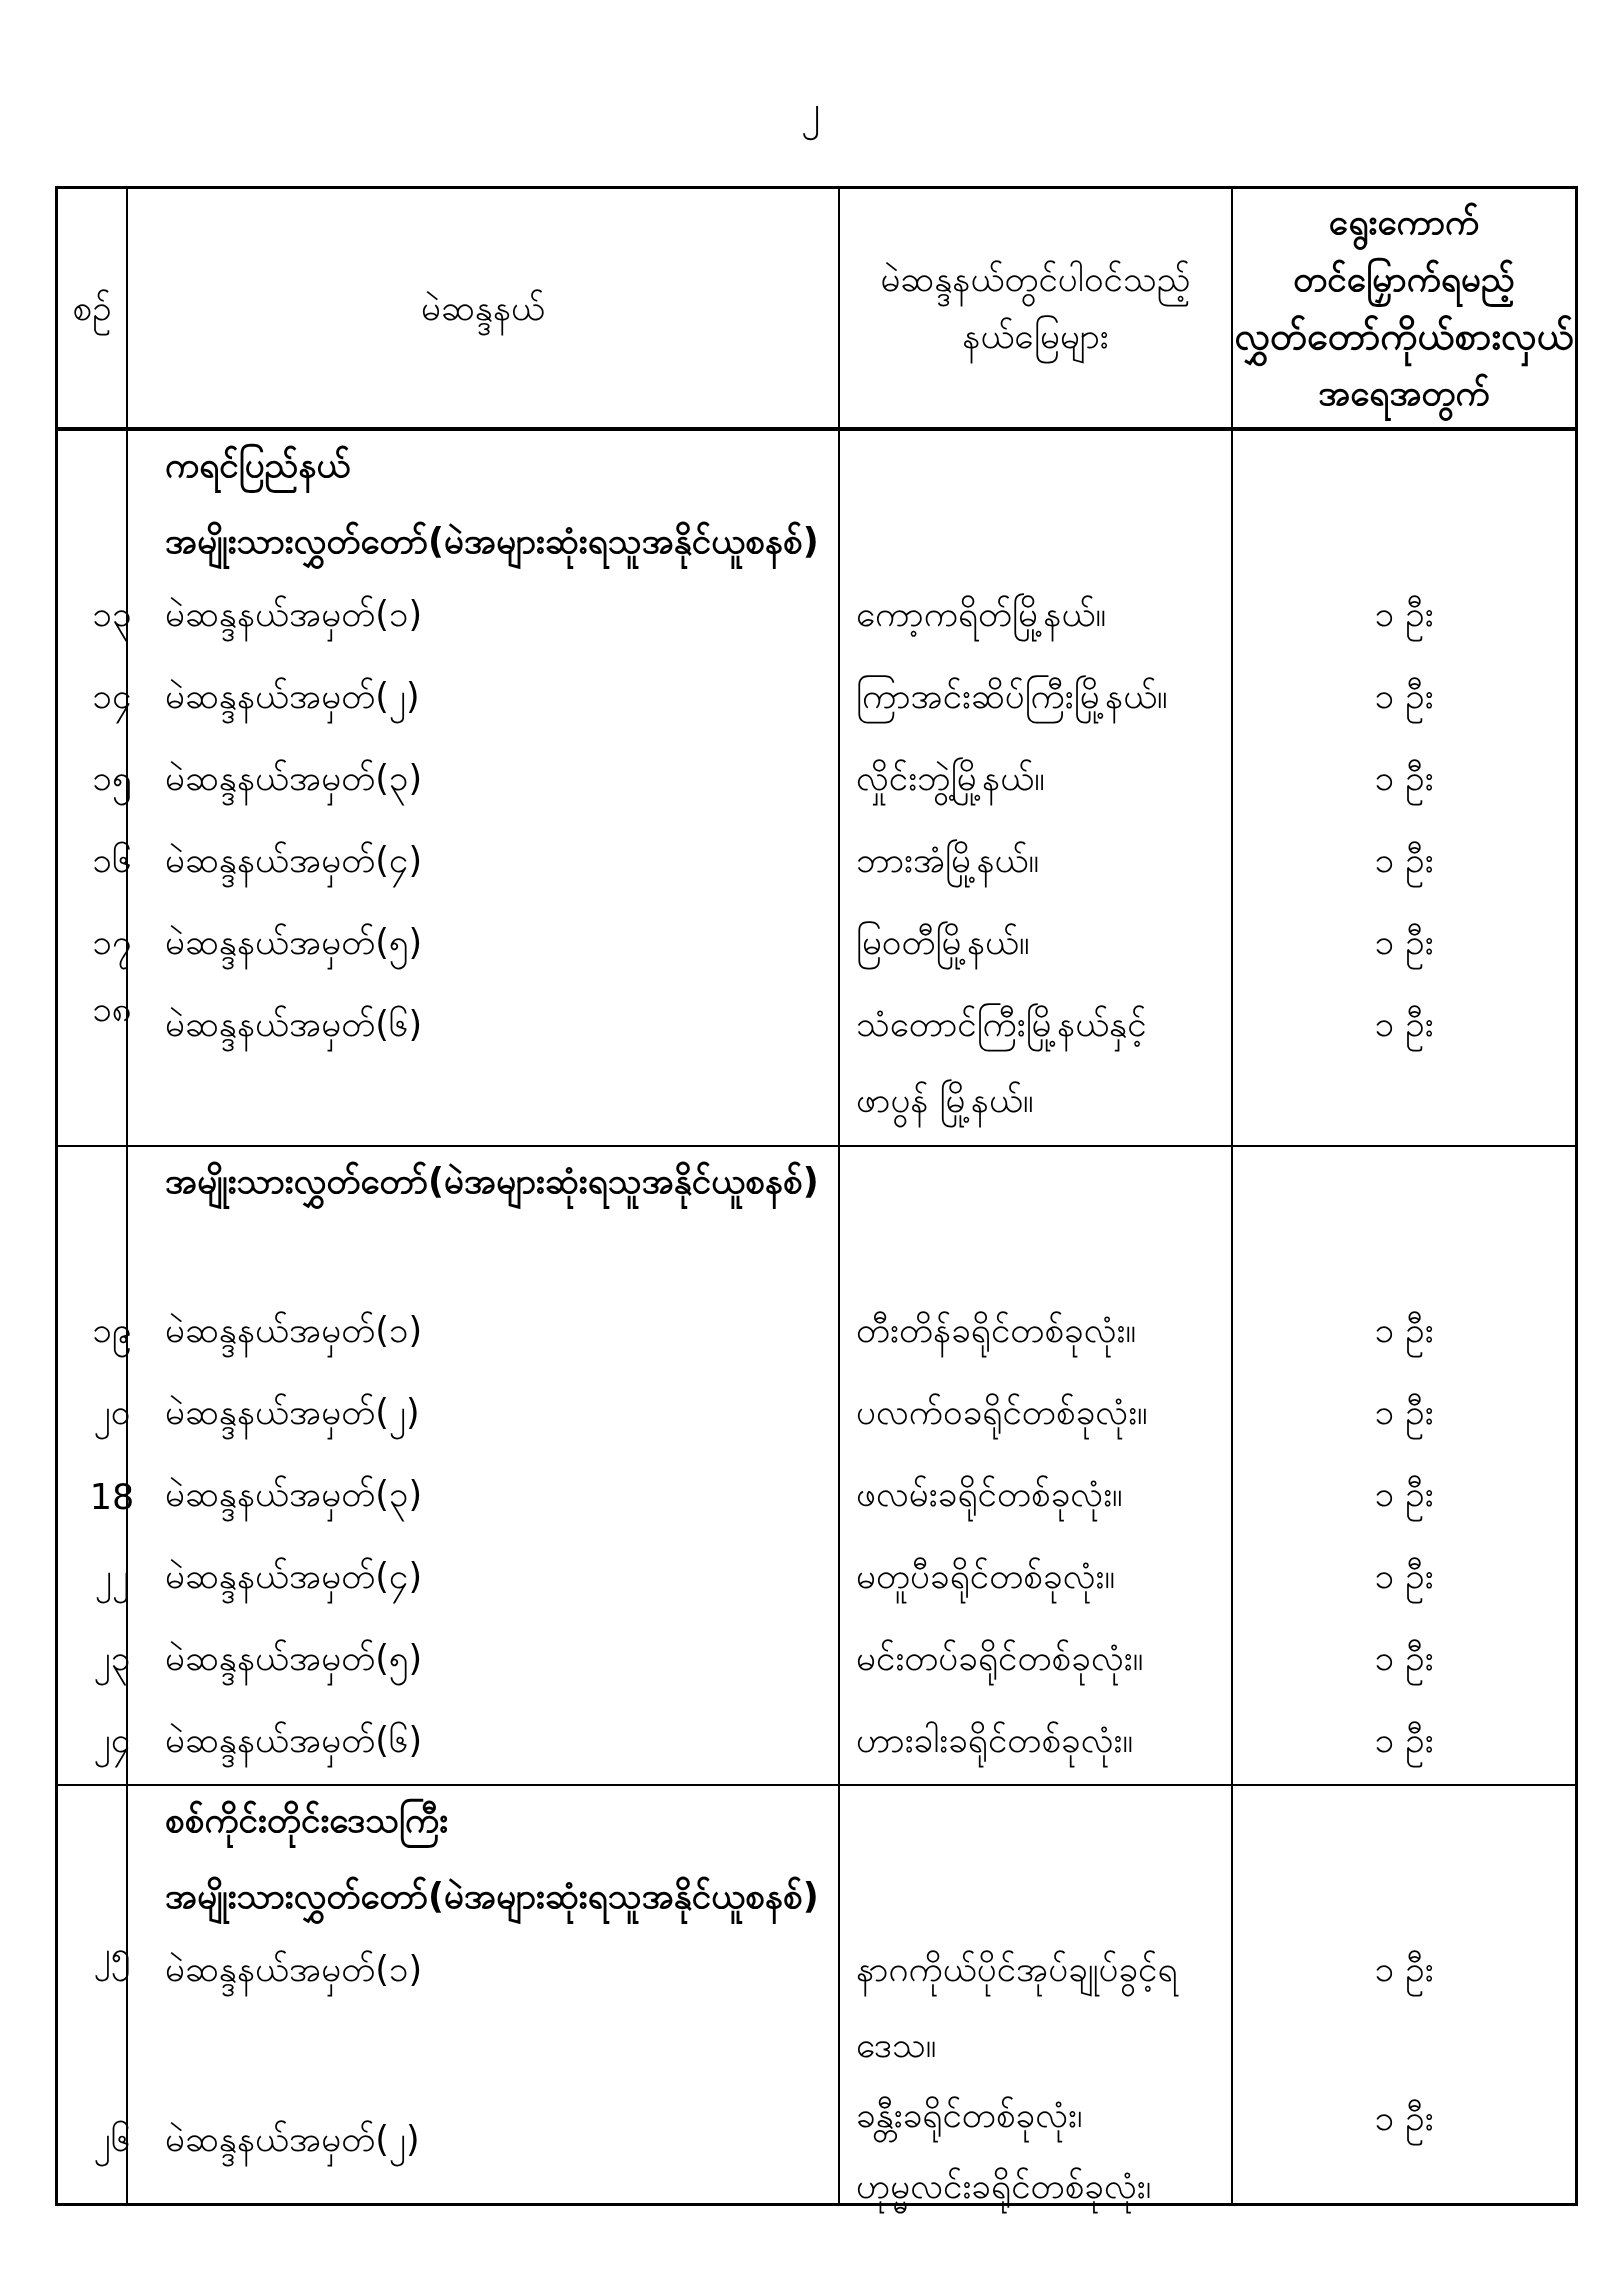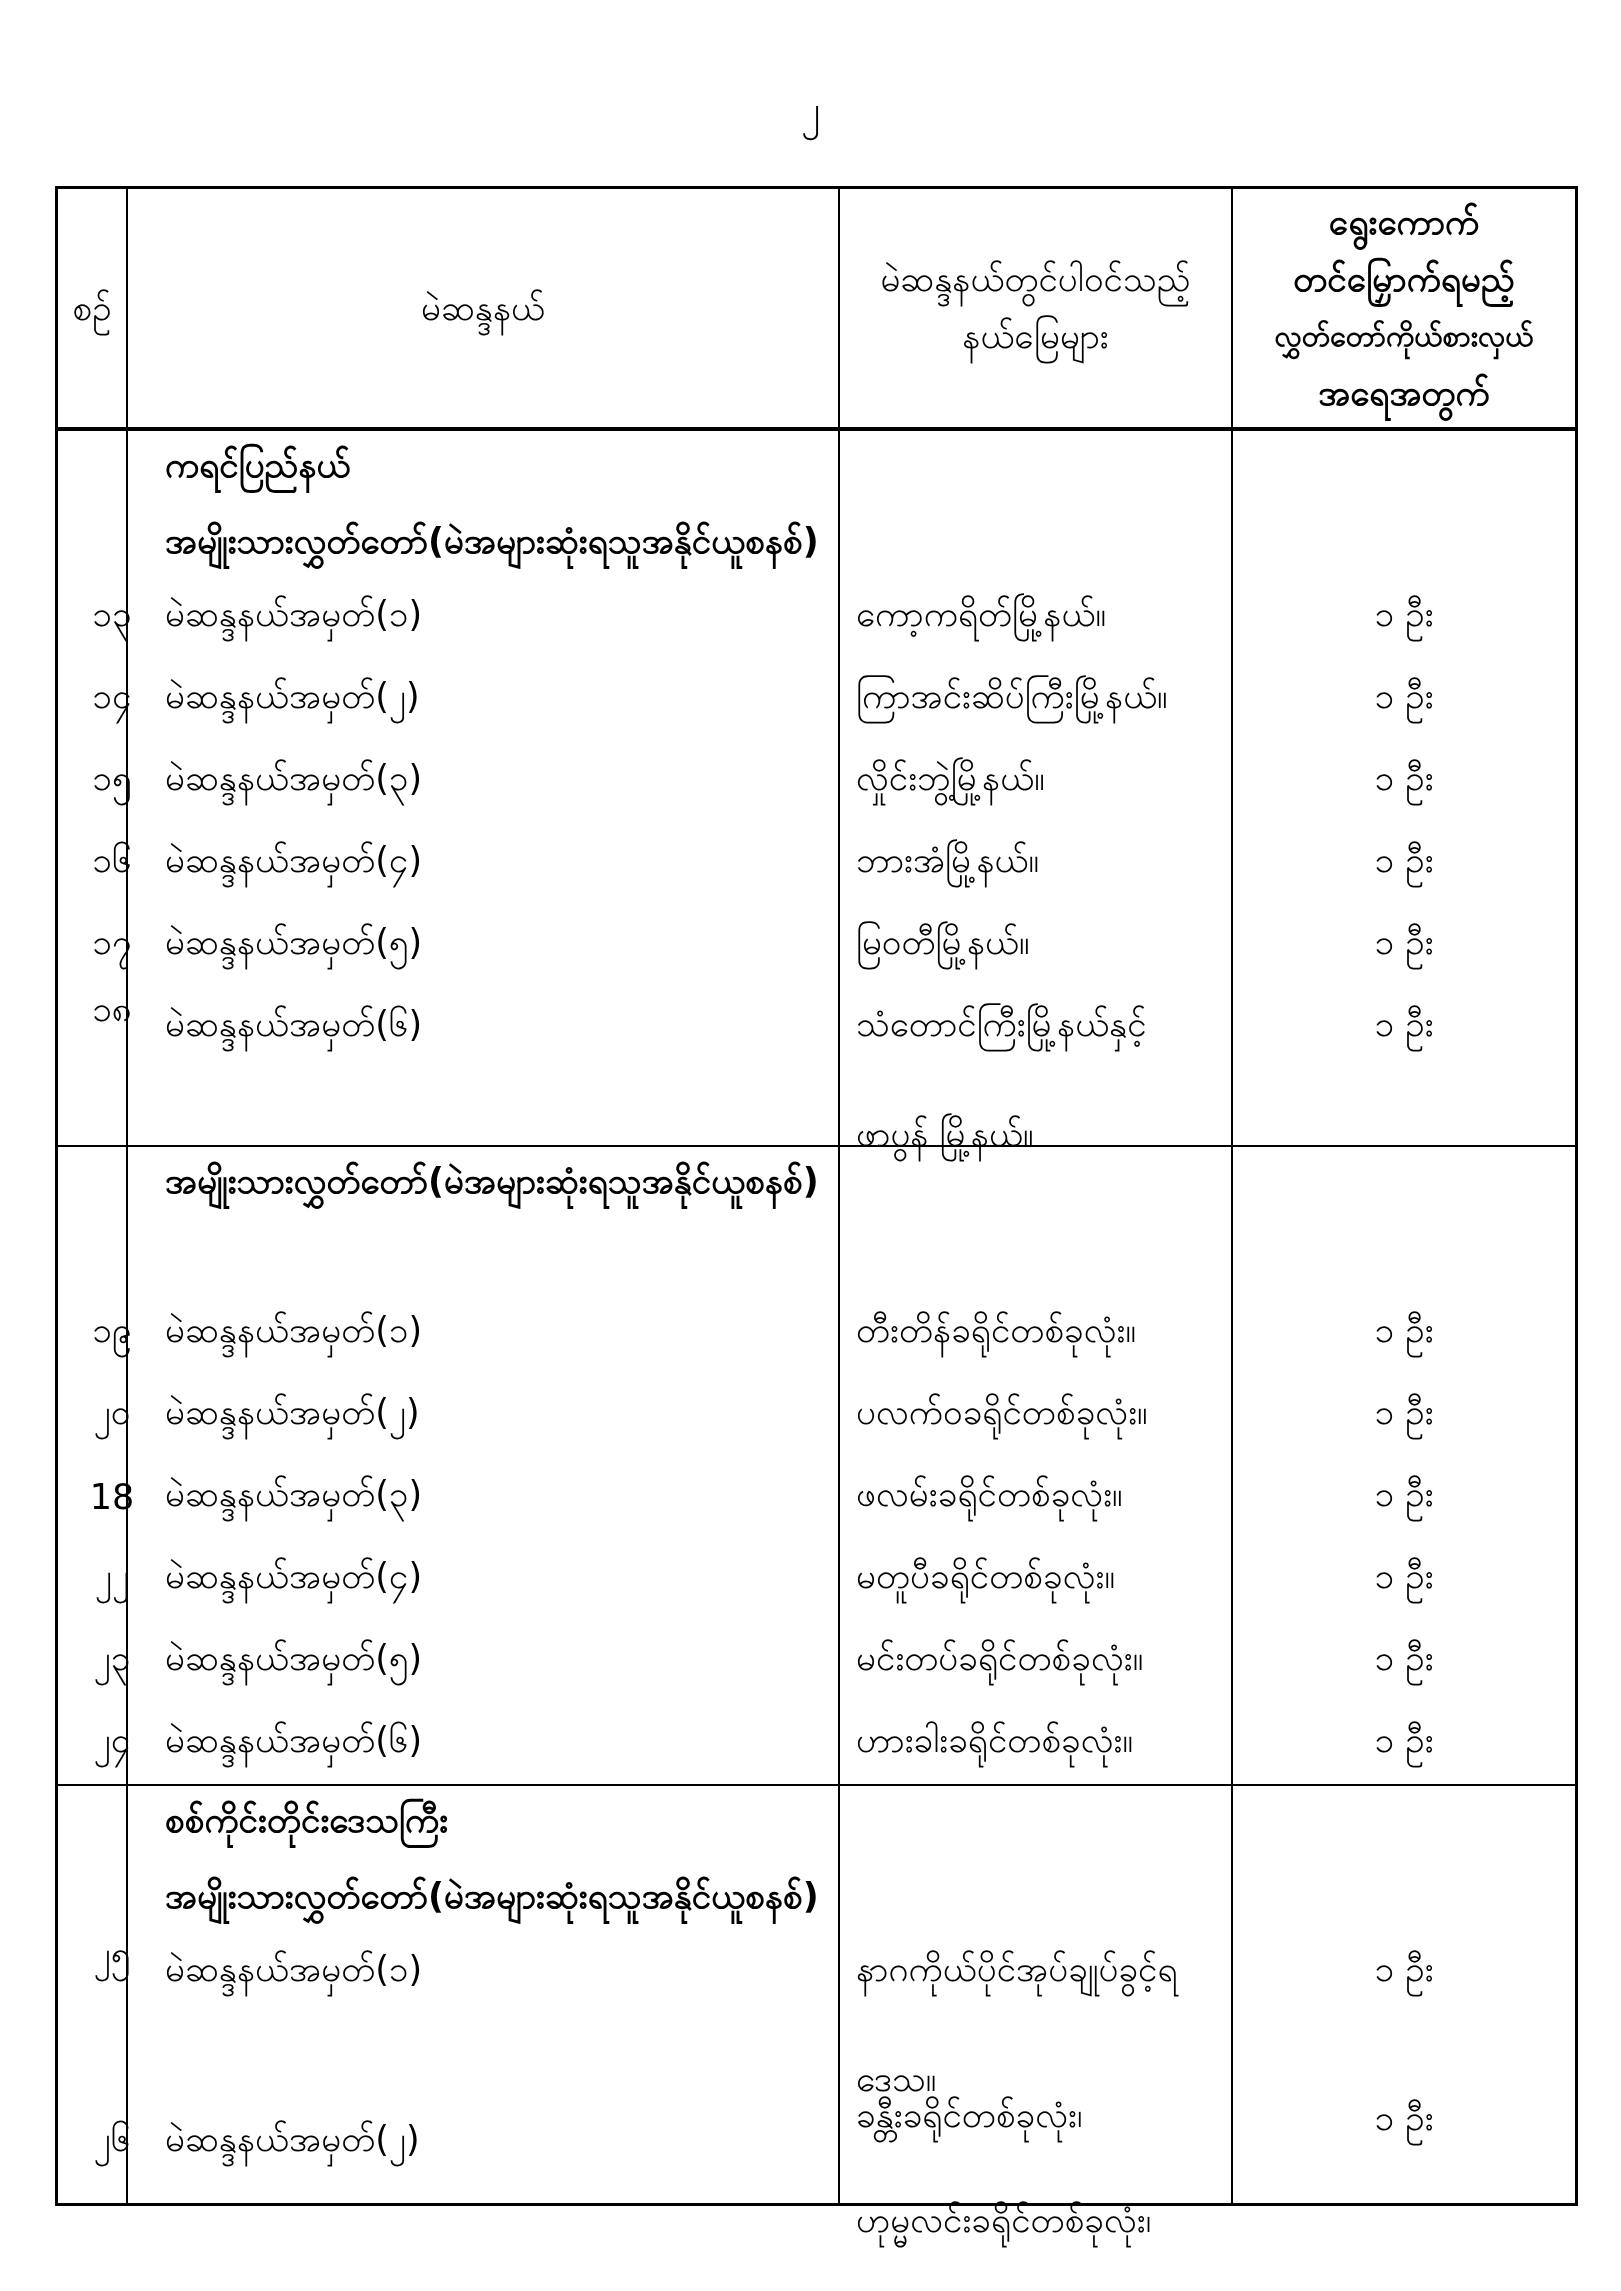--- a/index.html
+++ b/index.html
@@ -21,31 +21,31 @@
     grid-template-columns:70px 712px 393px 342px;
     grid-template-rows:240px 147px 82px 82px 82px 82px 82px 159px 147px 82px 82px 82px 82px 82px 82px 147px 149px 123px;
     border:3.9px solid #000;
     background:#fff;
   }
   .cell { border-right:2px solid #000; font-size:35px; box-sizing:border-box; overflow:visible; }
   .cell.last { border-right:none; }
   .hdr { border-bottom:2.9px solid #000; display:flex; flex-direction:column; justify-content:center; align-items:center; text-align:center; }
   .hdr .hl { line-height:57px; }
   .hdr .hl.big { font-weight:bold; }
-  .hdr .hl.small { font-size:29px; font-weight:bold; }
+  .hdr .hl.small { font-size:38px; font-weight:bold; }
   .sec-top { border-top:2.9px solid #000; }
   .sechead { display:flex; flex-direction:column; justify-content:space-between; padding-left:37px; font-weight:bold; }
   .sechead .shl { line-height:69px; }
   .num  { display:flex; align-items:center; justify-content:center;padding-left:40px; }
   .label{ display:flex; align-items:center; padding-left:37px; }
   .terr { display:flex; align-items:center; padding-left:16px; }
   .cnt  { display:flex; align-items:center; justify-content:center; }
   .top  { align-items:flex-start; }
   .top .ln, .top.label, .top.cnt { line-height:76px; }
-  .twolines { flex-direction:column; align-items:flex-start; justify-content:flex-start;gap:34px; }
+  .twolines { flex-direction:column; align-items:flex-start; justify-content:flex-start; }
   .twolines .ln { line-height:76px; }
   .compact .ln { line-height:71px; }
   .mid { align-items:center; }
 </style>
 </head>
 <body>
 
 <div class="page">
 
   <div class="pageno">၂</div>

